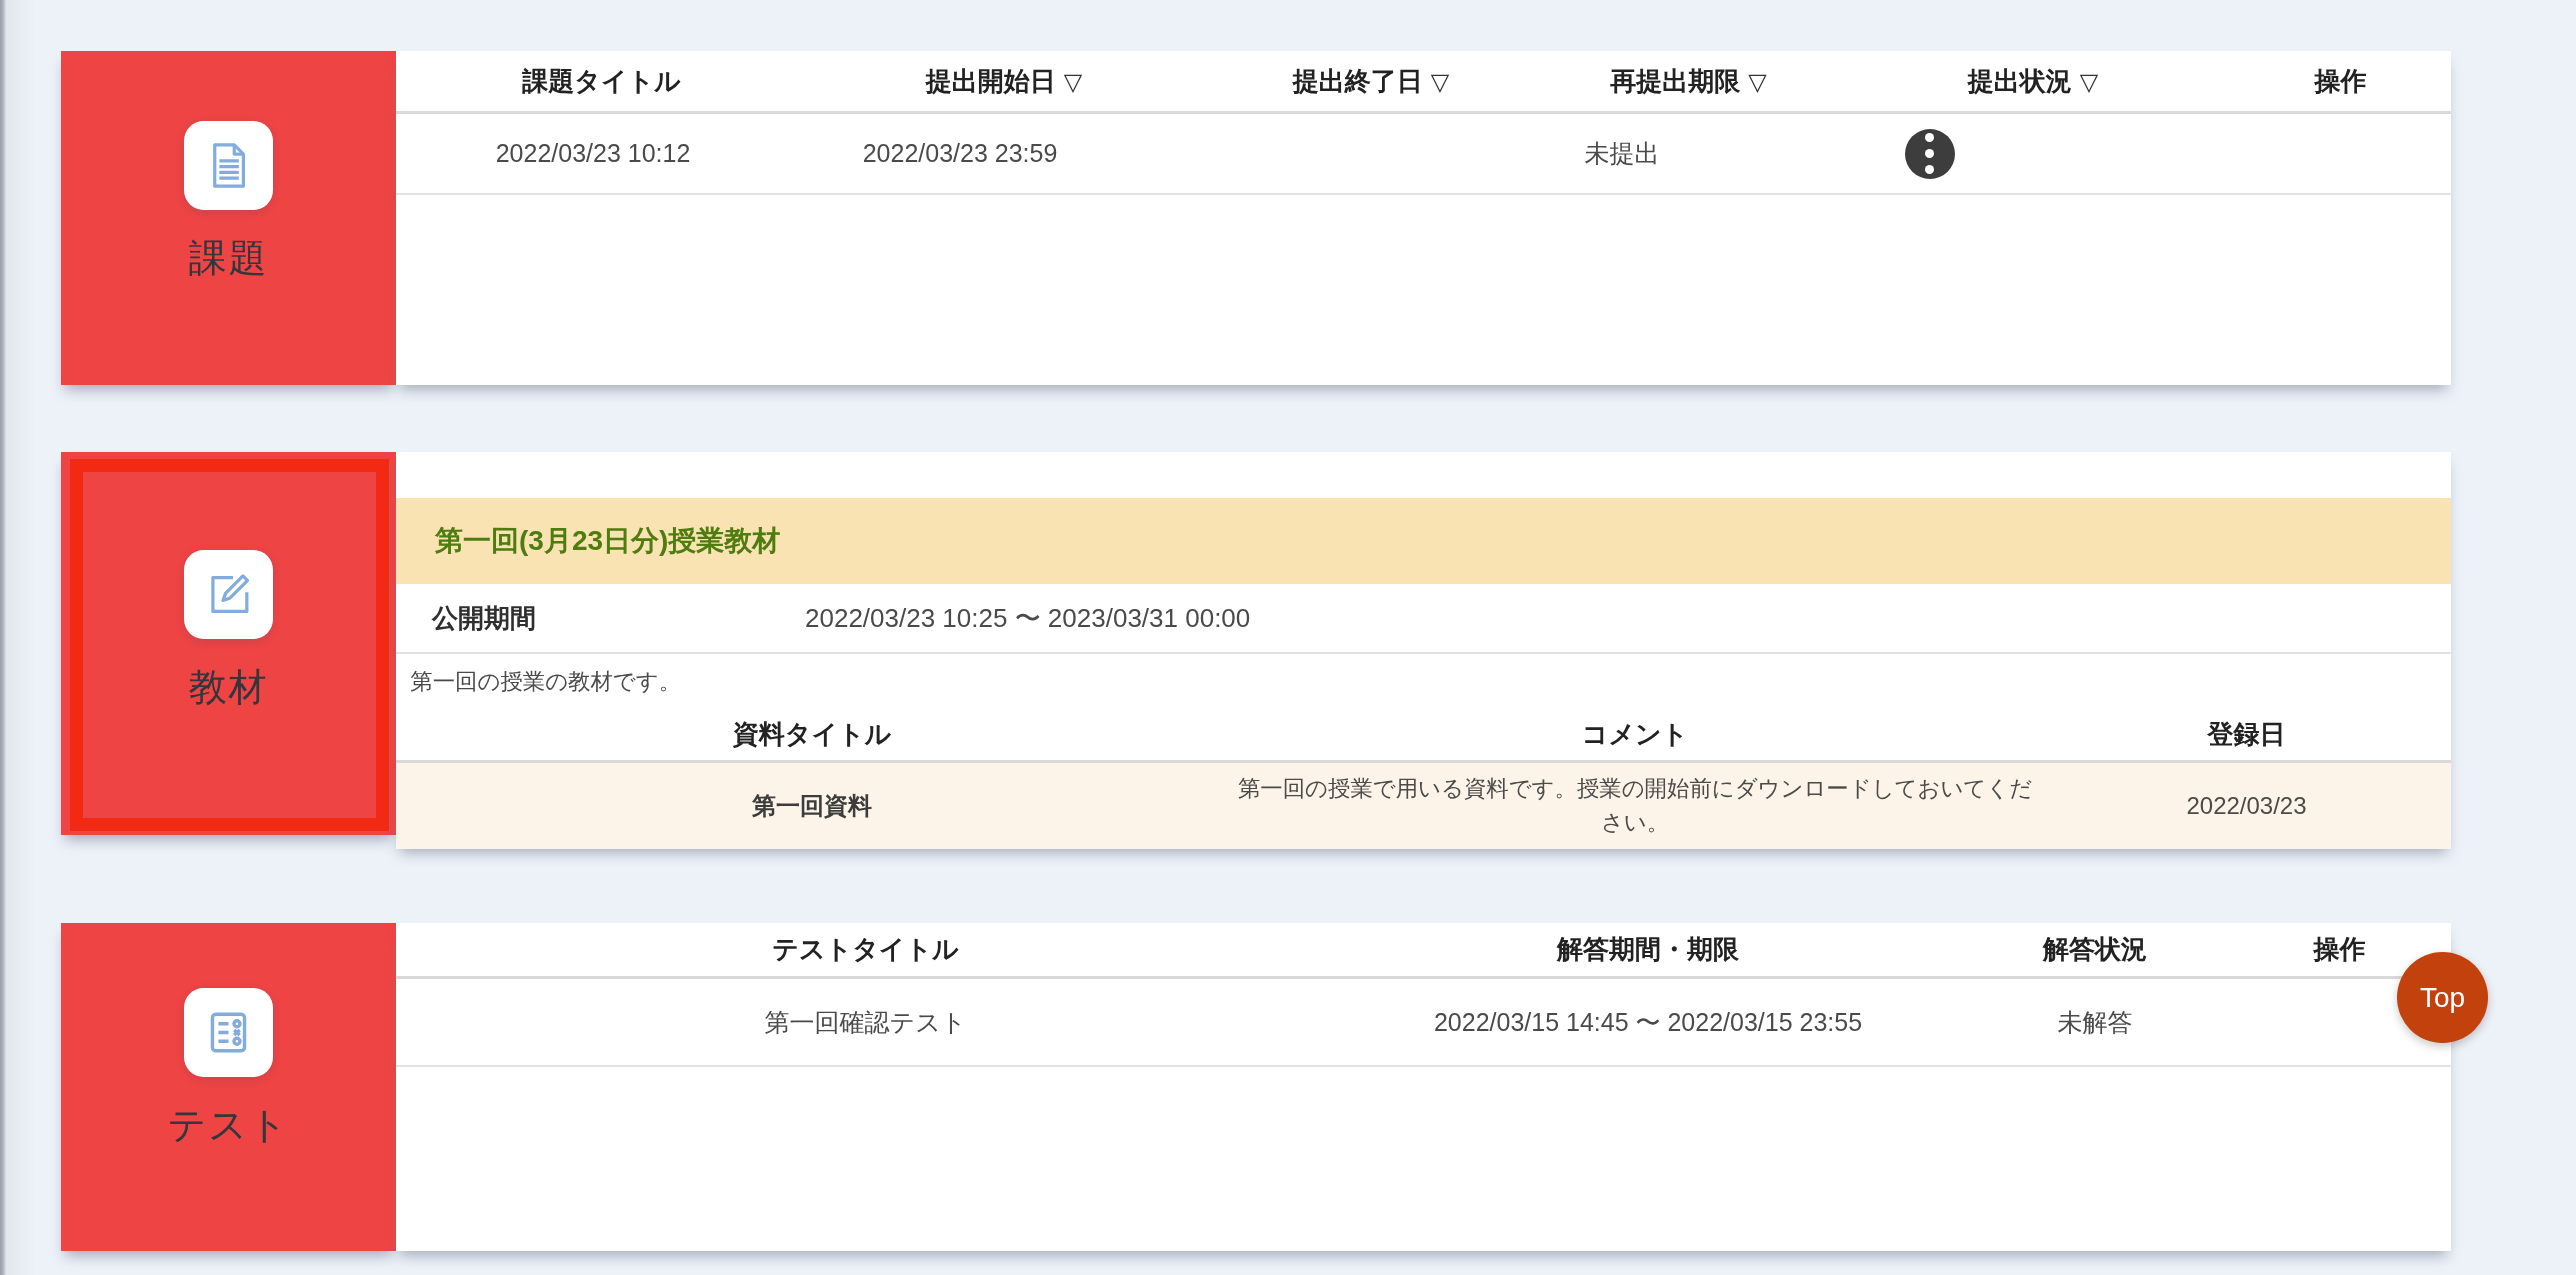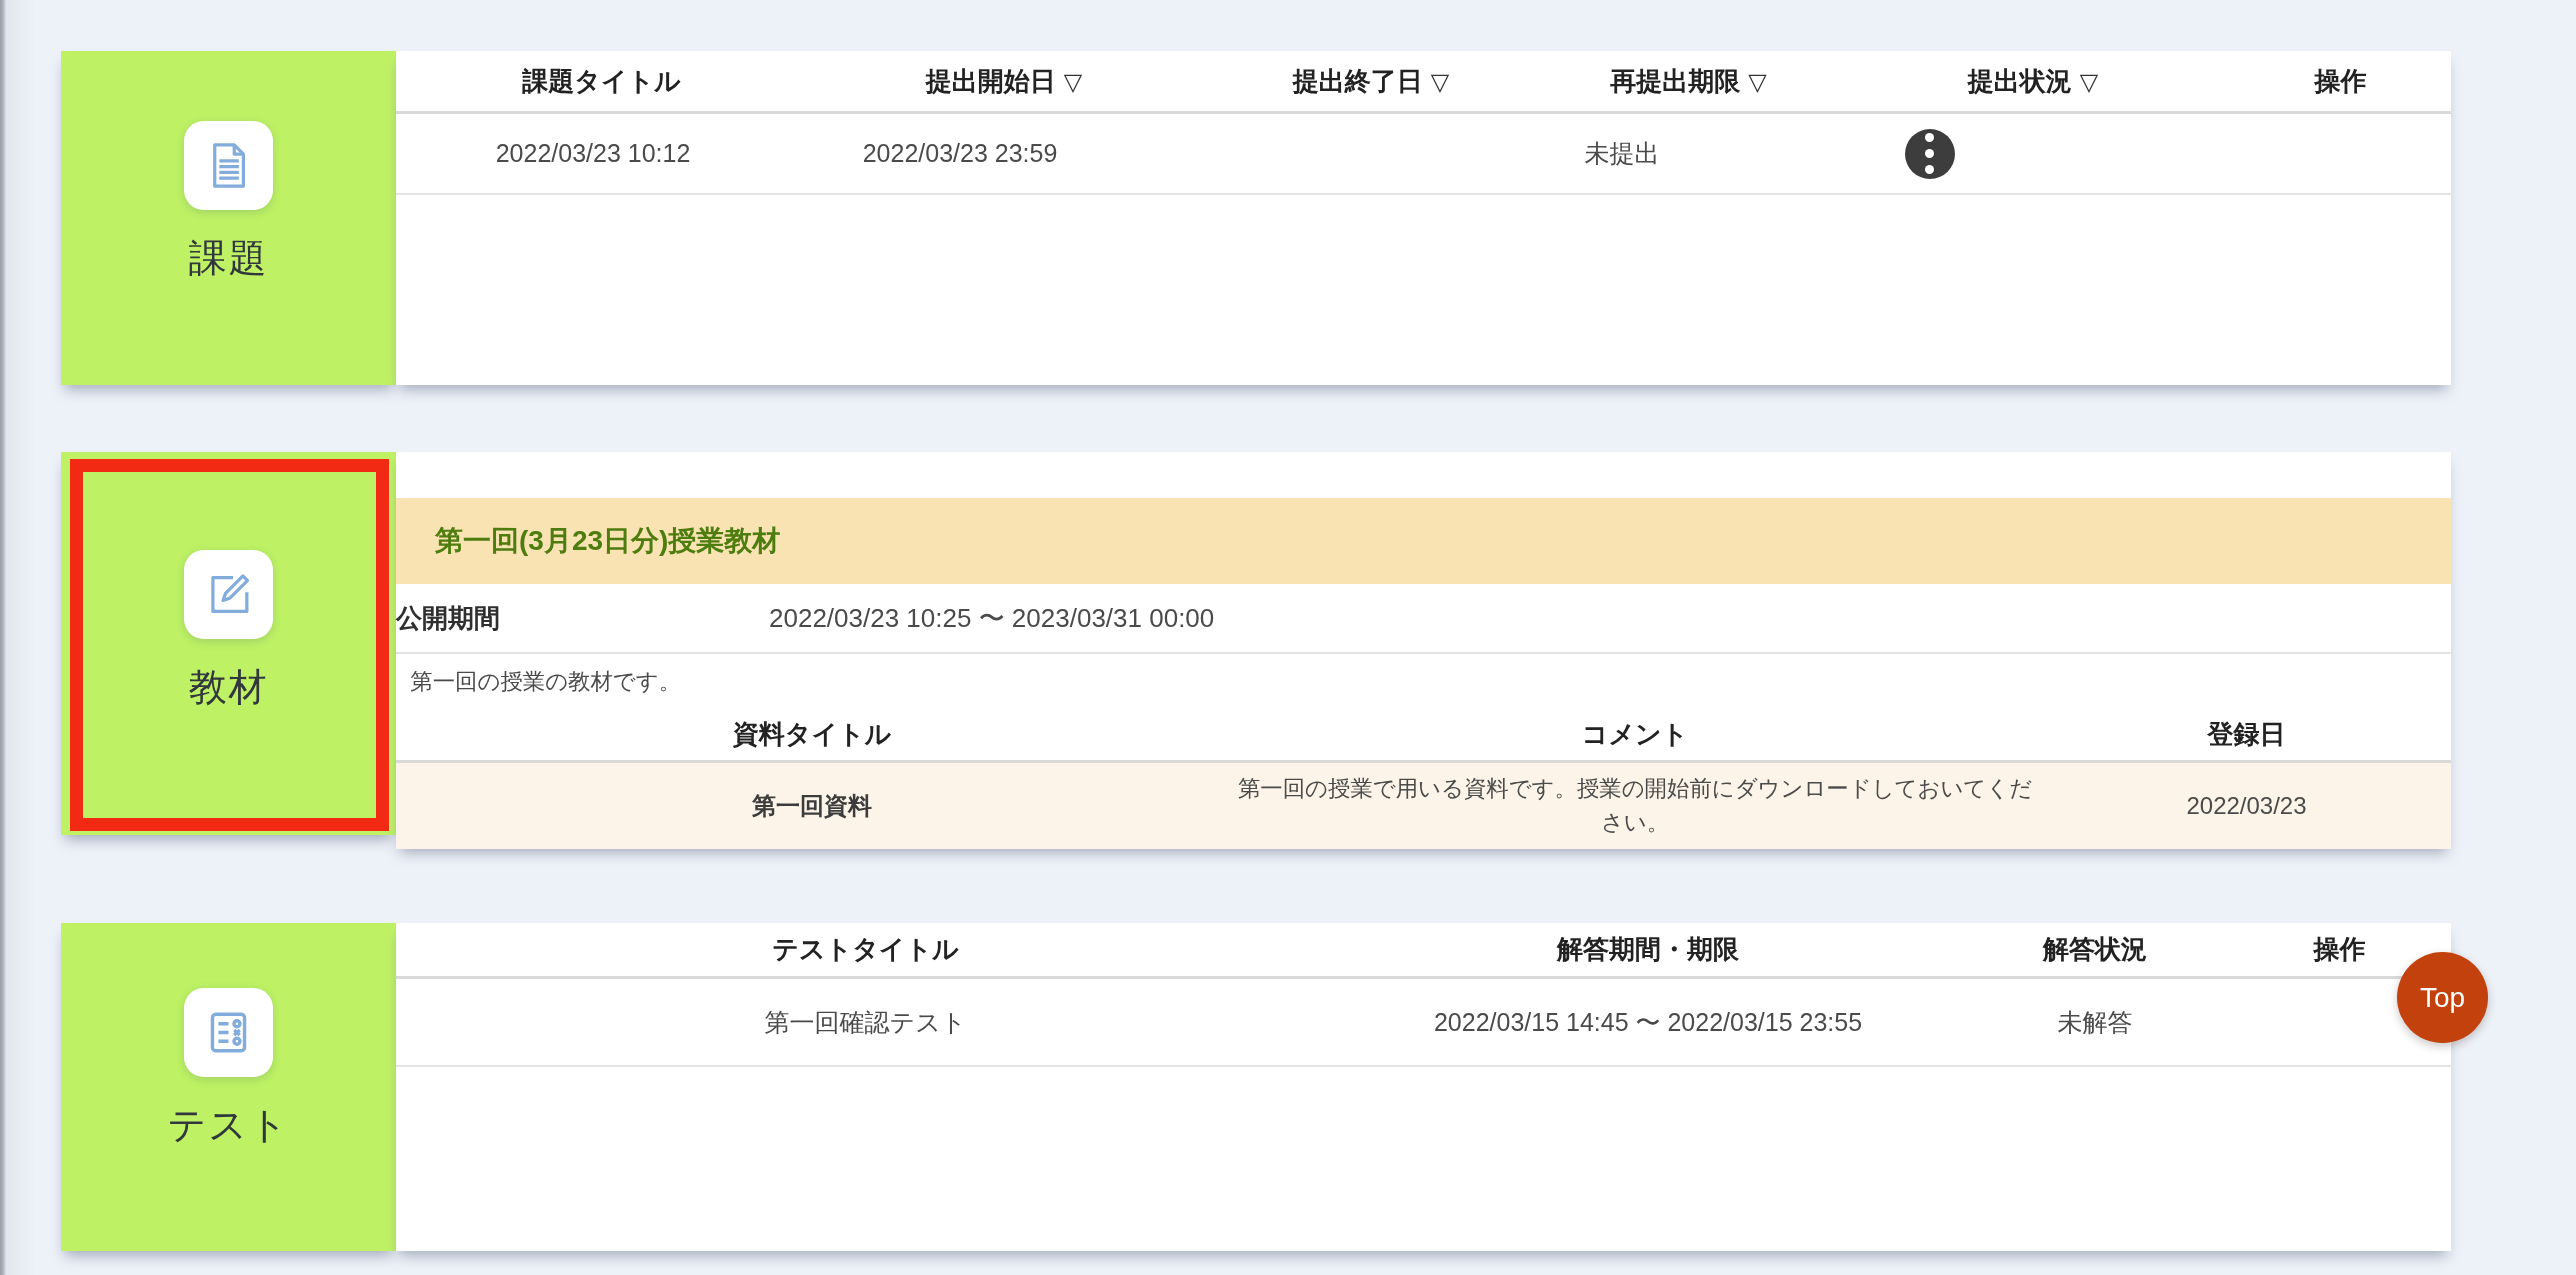--- a/index.html
+++ b/index.html
@@ -12,21 +12,21 @@
     color: #333;
   }
   .left-edge {
     position: absolute; left: 0; top: 0; bottom: 0; width: 36px;
     background: linear-gradient(90deg, #99a0aa 0px, #aab0b9 2.7px, #e2e6ed 6.3px, rgba(237,241,248,0) 36px);
   }
 
   
   .tile {
     position: absolute; left: 61px; width: 335px;
-    background: #bef264;
+    background: #ef4444;
     box-shadow: 0 9px 12.5px -3.6px rgba(105,118,140,.55);
     display: flex; flex-direction: column; align-items: center;
     cursor: pointer;
   }
   #tile-kadai  { top: 51px;   height: 334px; padding-top: 70px;  }
   #tile-kyozai { top: 452px;  height: 383px; padding-top: 98px; }
   #tile-test   { top: 923px; height: 328px; padding-top: 65px;  }
   .iconbox {
     width: 89px; height: 89px; background: #fff; border-radius: 19.7px;
     display: flex; align-items: center; justify-content: center;
@@ -67,21 +67,21 @@
   .kebab i { width: 9.8px; height: 9.8px; border-radius: 50%; background: #fff; }
 
   
   .ky-strip  { height: 46px; }
   .ky-band   {
     height: 86px; background: #f9e3b2; display: flex; align-items: center;
     padding-left: 39px; font-size: 28px; font-weight: bold; color: #4d7c0f;
   }
   .ky-period {
     height: 70px; border-bottom: 2.7px solid #e2e2e2;
-    display: flex; align-items: center; font-size: 26px; color: #4a4a4a;
+    display: flex; align-items: center; padding-left: 36px; font-size: 26px; color: #4a4a4a;
   }
   .ky-period .plabel { font-weight: bold; width: 373px; color: #2f2f2f; }
   .ky-desc   { height: 54px; display: flex; align-items: center; padding-left: 14.3px; font-size: 22.4px; color: #4a4a4a; }
   .ky-ihead  { height: 55px; border-bottom: 3.6px solid #d9d9d9; }
   .ky-irow   { height: 86px; background: #fcf4e8; font-size: 22.4px; color: #4a4a4a; cursor: pointer; }
   .m-c1 { width: 832px; } .m-c2 { width: 814px; } .m-c3 { width: 409px; }
   .m-title { font-weight: bold; font-size: 24px; color: #3c3c3c; }
   .m-comment { line-height: 34px; }
   .m-date { font-size: 24px; }
 

